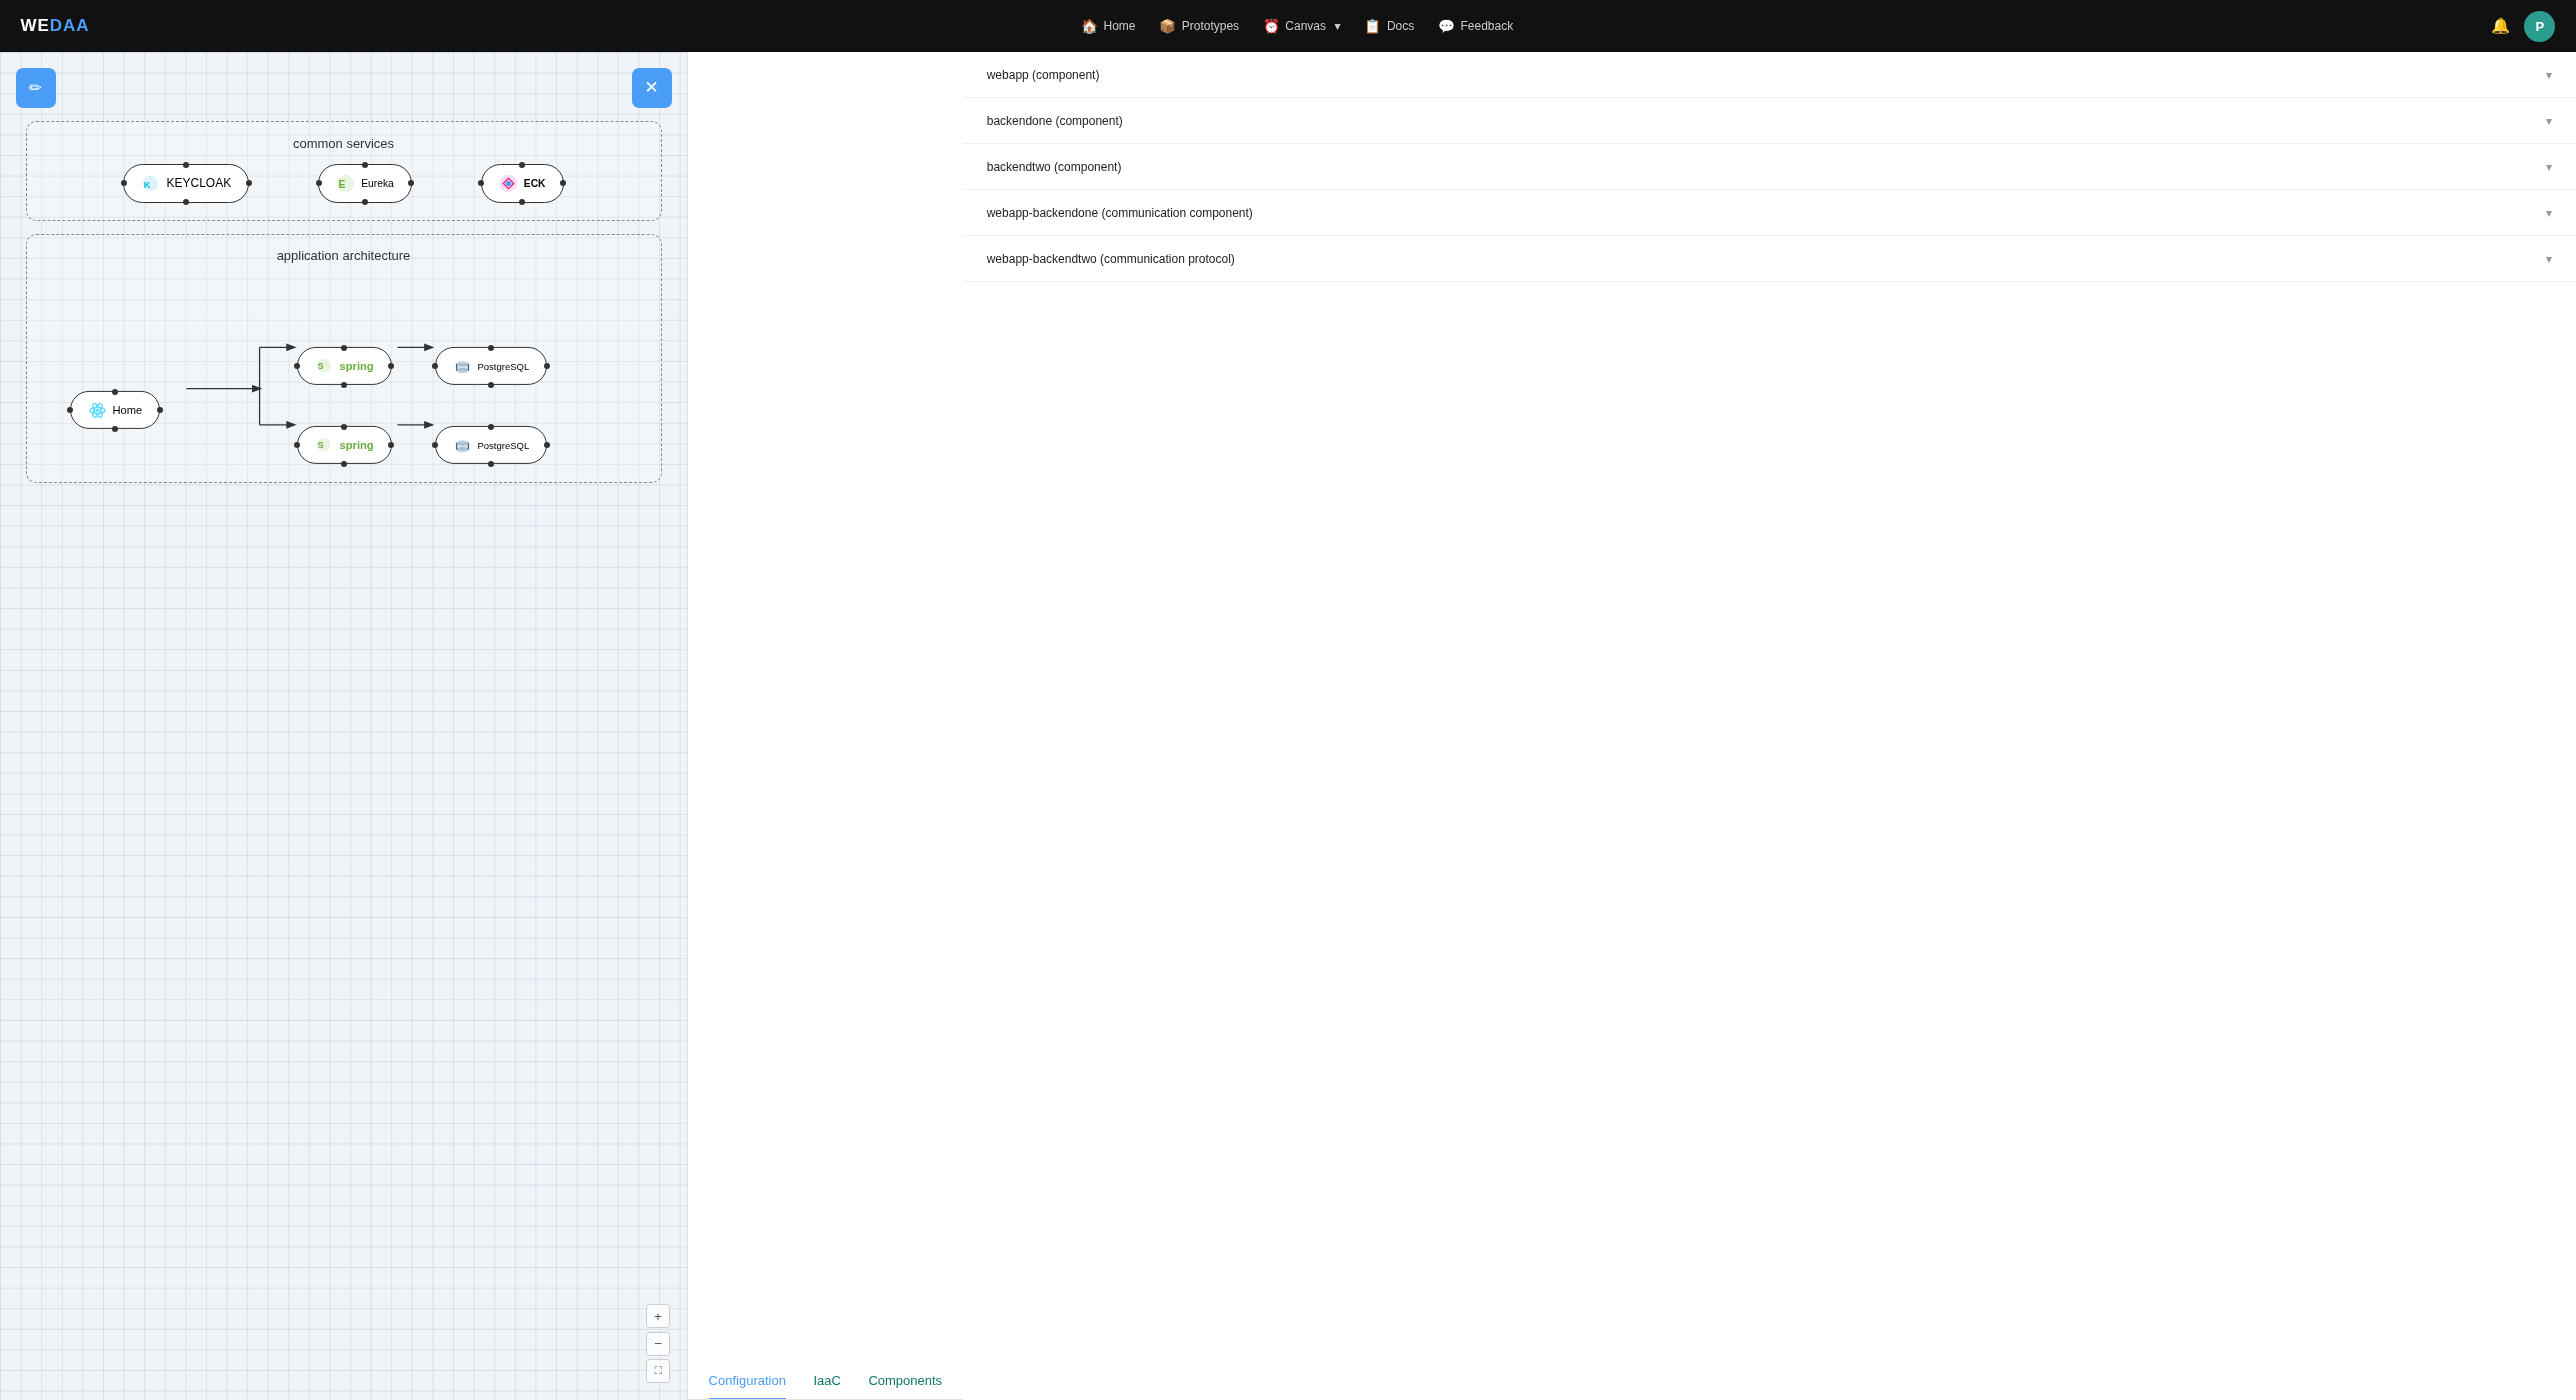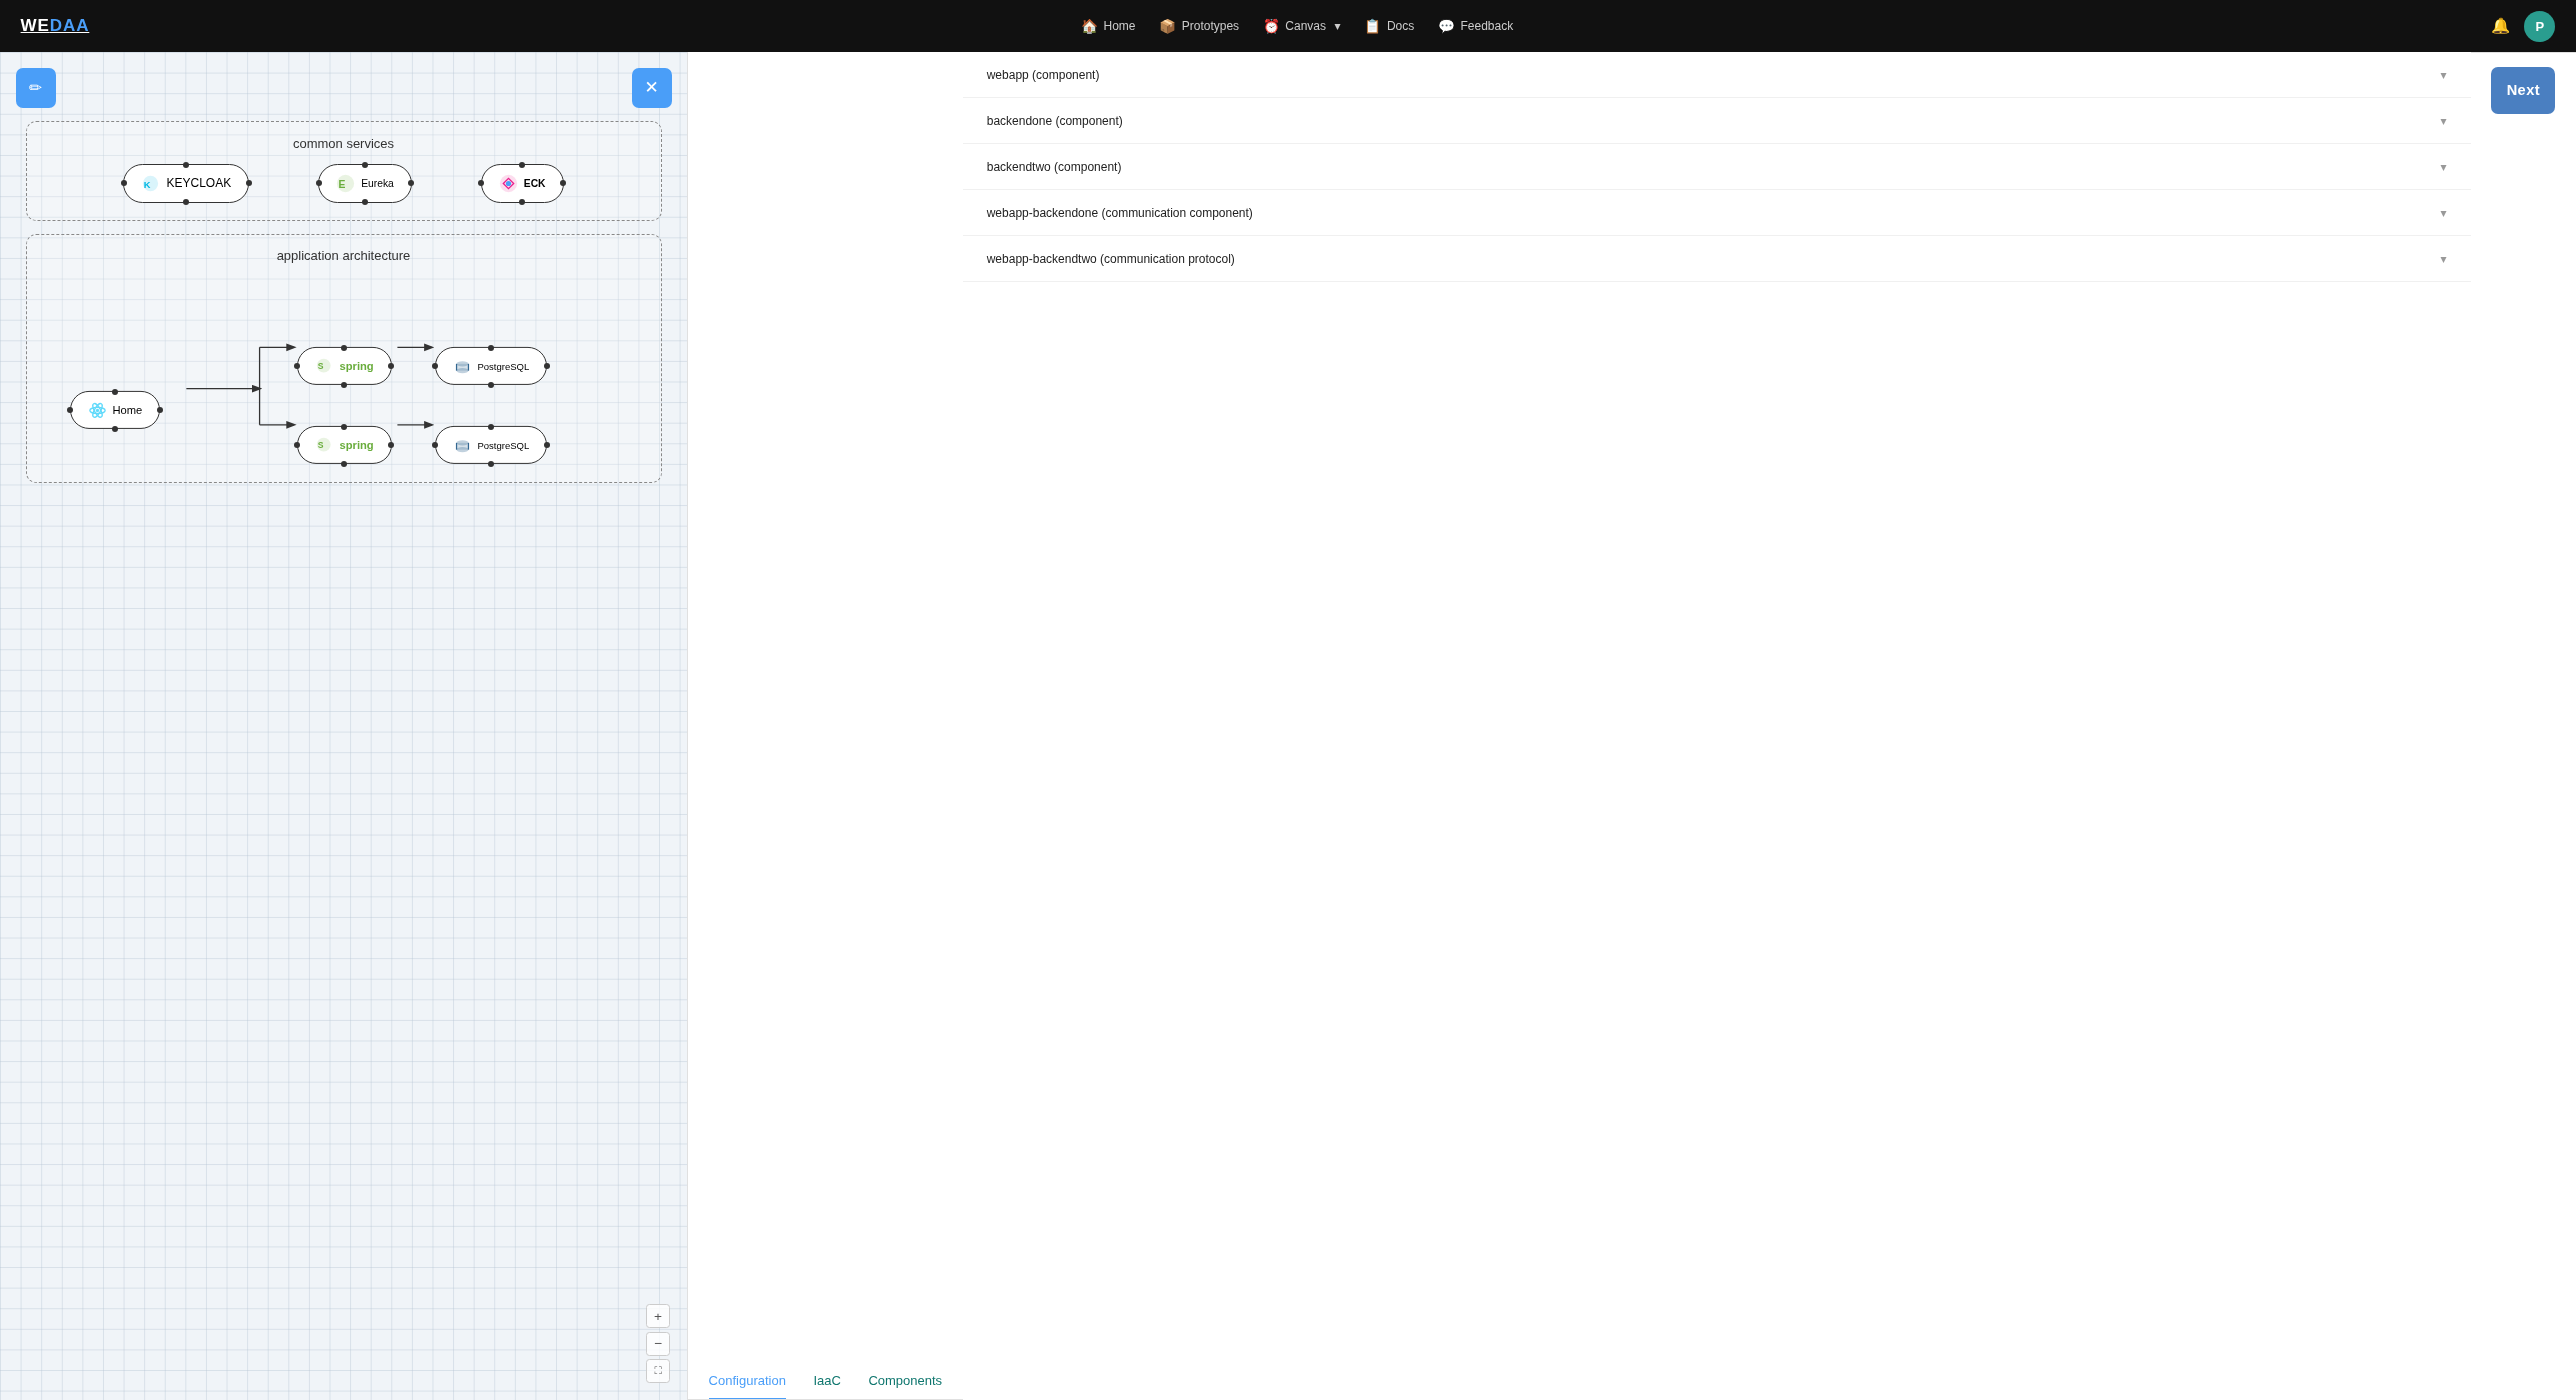--- a/index.html
+++ b/index.html
@@ -15,21 +15,20 @@
       padding: 0 20.6px;
       gap: 27.5px;
       position: relative;
     }
     .navbar-logo {
       font-size: 17px;
       font-weight: 800;
       letter-spacing: 0.9px;
       color: #fff;
       margin-right: 13.7px;
-      text-decoration: underline;
     }
     .navbar-logo span { color: #4a9ef8; }
     .nav-items {
       display: flex;
       align-items: center;
       gap: 24px;
       flex: 1;
       justify-content: center;
     }
     .nav-item {
@@ -497,18 +496,15 @@
       <div class="config-item">
         <span>webapp-backendone (communication component)</span>
         <span class="config-chevron">▾</span>
       </div>
       <div class="config-item">
         <span>webapp-backendtwo (communication protocol)</span>
         <span class="config-chevron">▾</span>
       </div>
     </div>
 
-    <div class="panel-footer">
-      <button class="next-btn">Next</button>
-    </div>
   </div>
 </div>
 
 
 </body></html>

